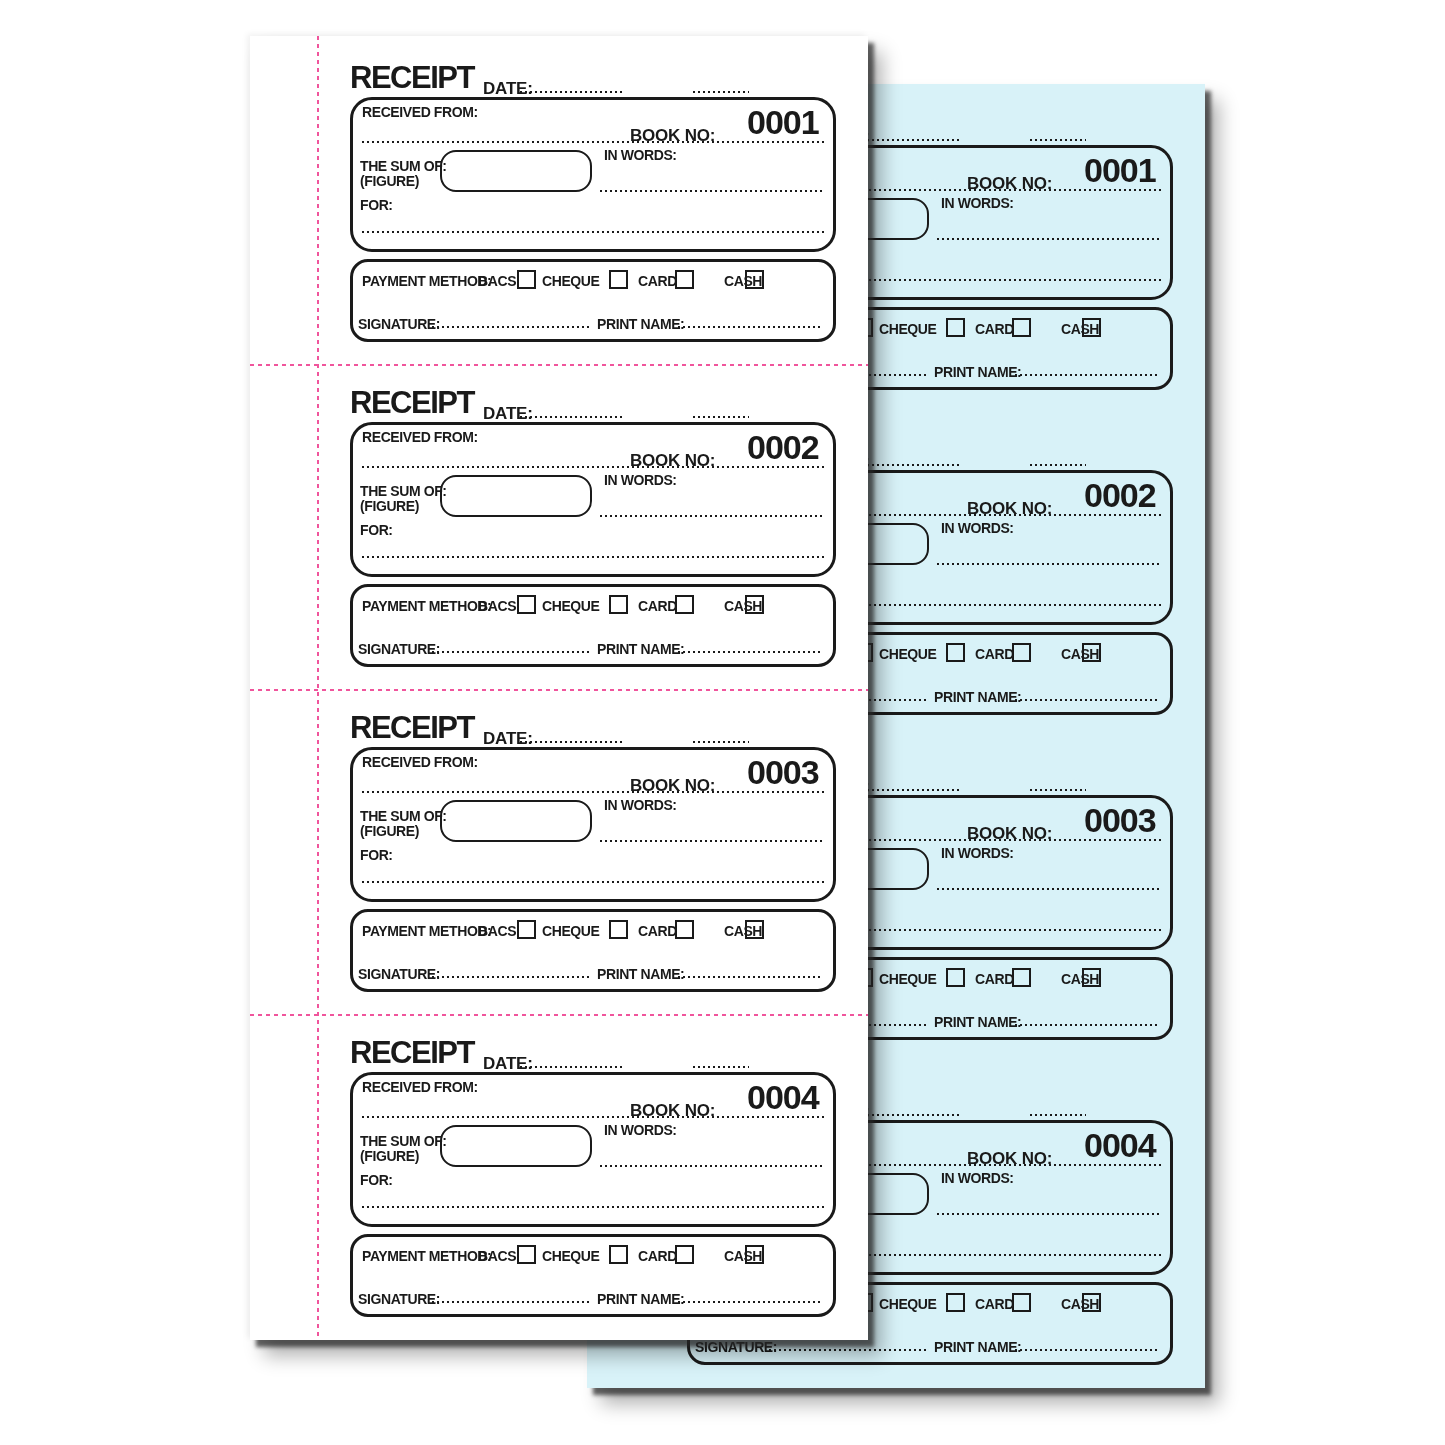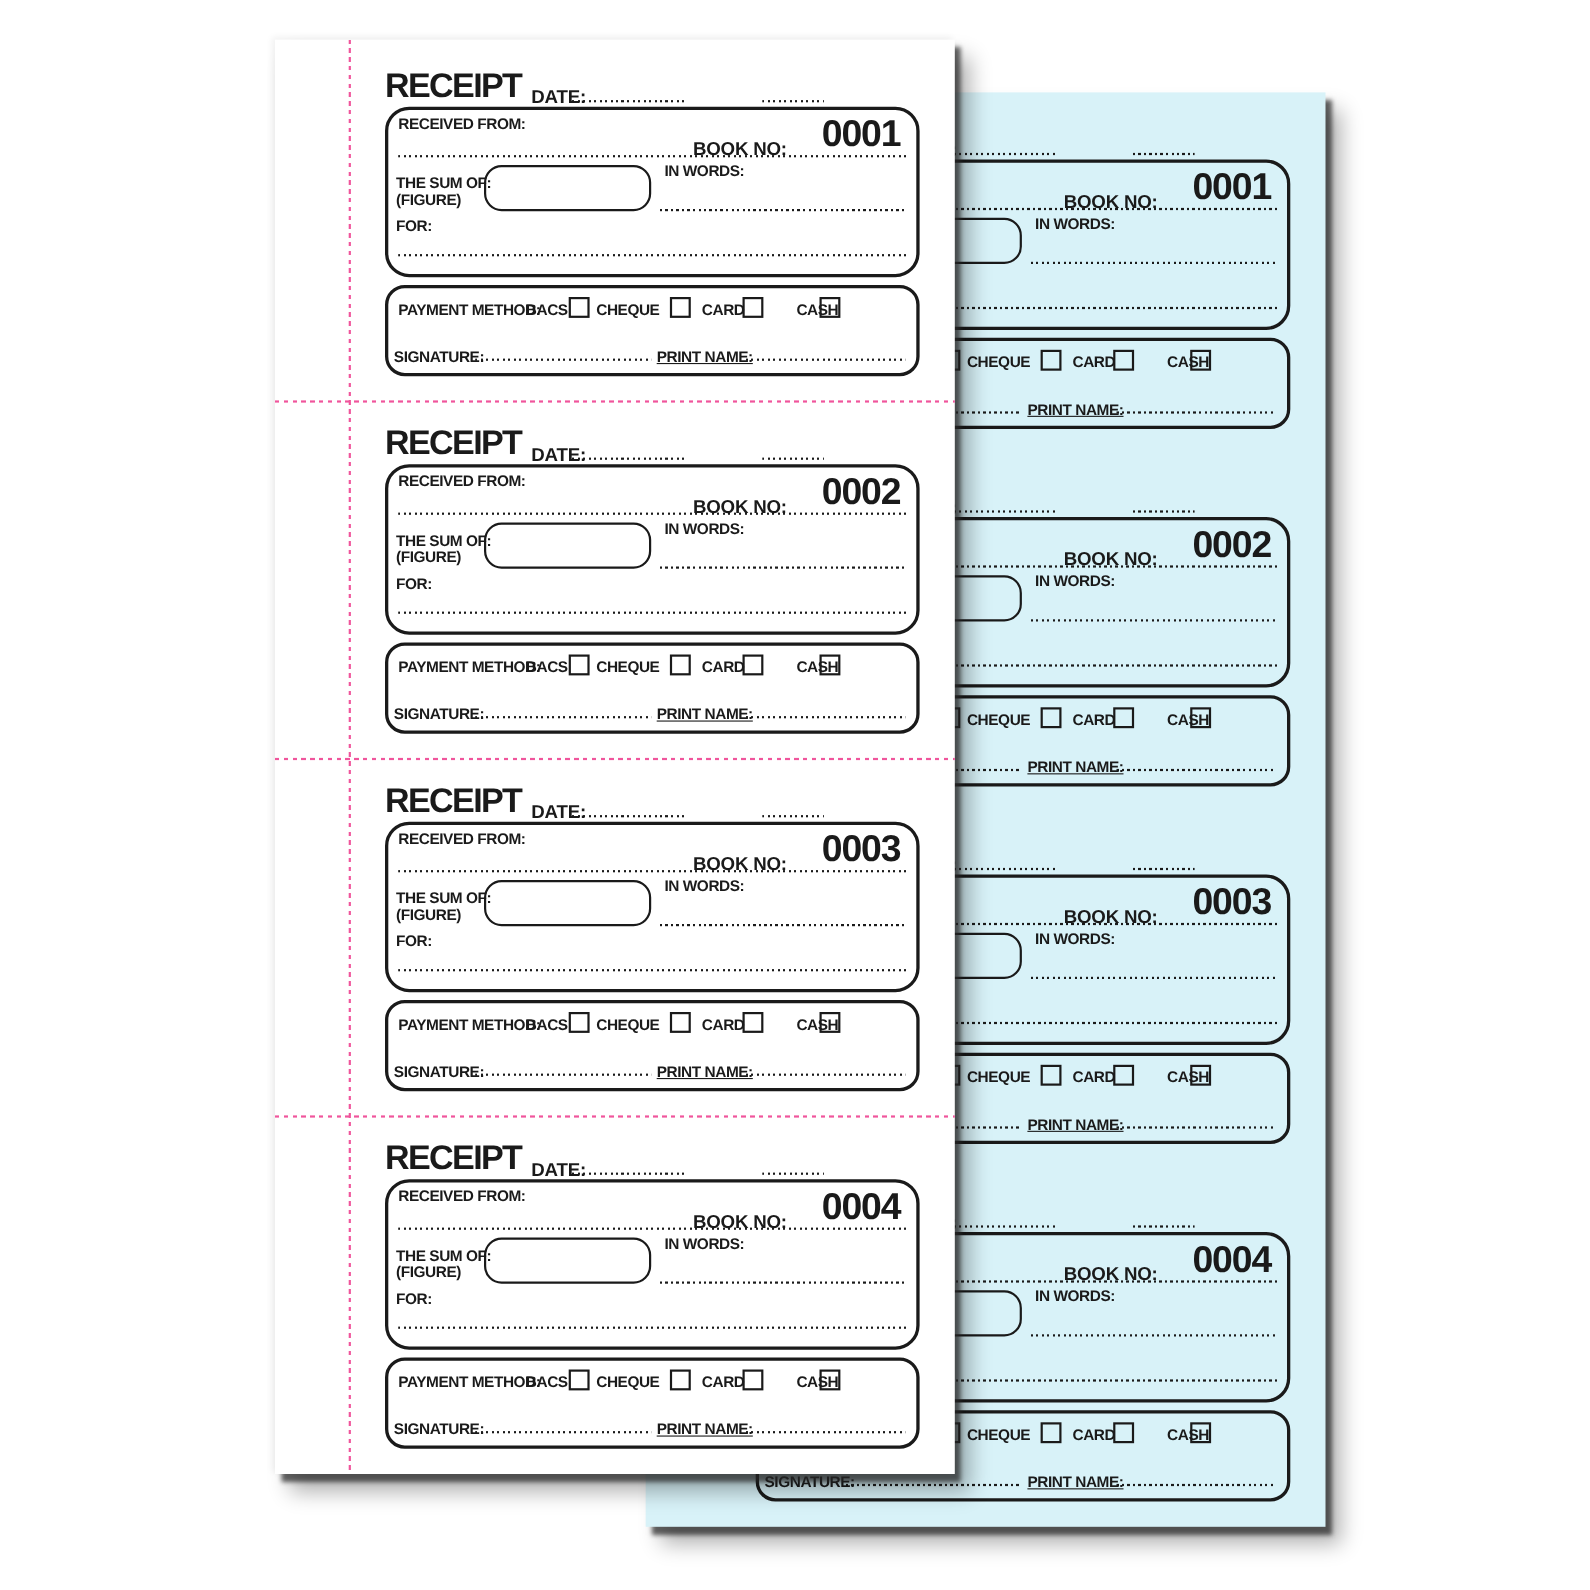--- a/index.html
+++ b/index.html
@@ -43,21 +43,21 @@
   .l-sum{left:110px;top:91px;}
   .l-fig{left:110px;top:106px;text-align:center;}
   .l-words{left:354px;top:80px;}
   .l-for{left:110px;top:130px;text-align:center;}
   .l-pm{left:112px;top:206px;}
   .l-bacs{left:228px;top:206px;}
   .l-cheque{left:292px;top:206px;}
   .l-card{left:388px;top:206px;}
   .l-cash{left:474px;top:206px;}
   .l-sig{left:108px;top:249px;text-align:center;}
-  .l-print{left:347px;top:249px;text-decoration:underline;}
+  .l-print{left:347px;top:249px;}
 
   .cb{position:absolute;width:19px;height:19px;border:2.5px solid #1a1a1a;box-sizing:border-box;background:transparent;}
   .cb-bacs{left:267px;top:203px;}
   .cb-cheque{left:359px;top:203px;}
   .cb-card{left:425px;top:203px;}
   .cb-cash{left:495px;top:203px;}
 
   .perf-h{position:absolute;left:0;width:618px;height:2px;
     background-image:repeating-linear-gradient(to right,#f0559c 0 4px,transparent 4px 8px);}
   .perf-v{position:absolute;top:0;left:67px;width:2px;height:1304px;

